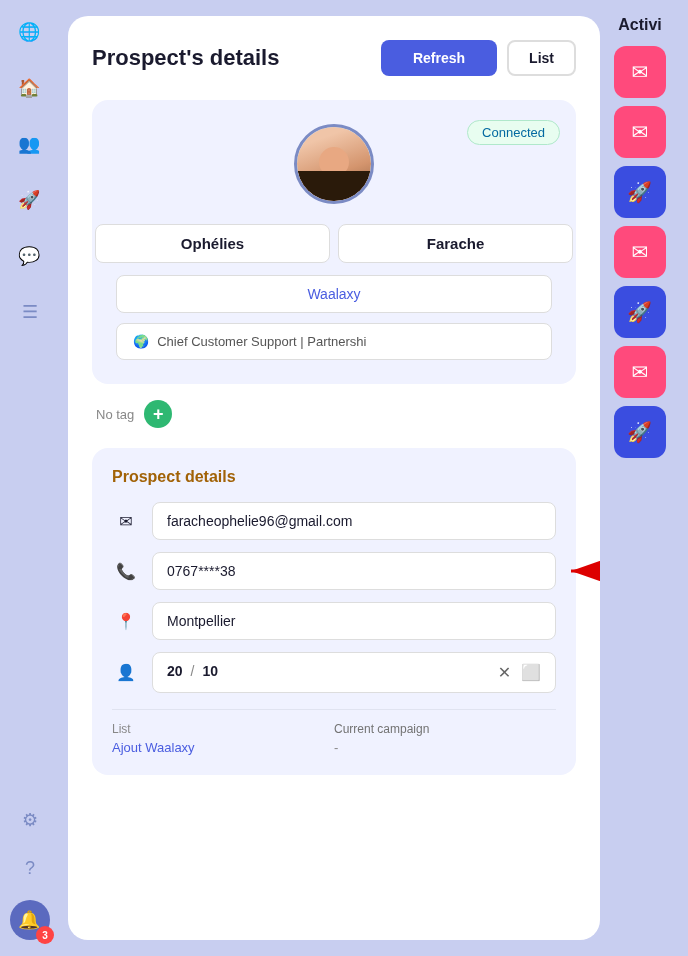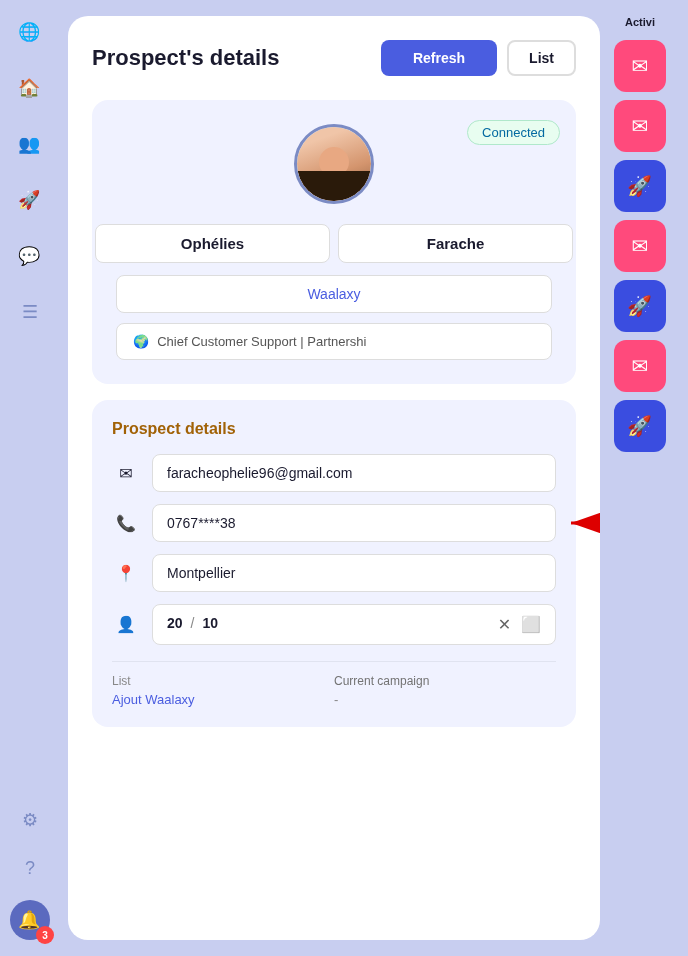--- a/index.html
+++ b/index.html
@@ -330,21 +330,21 @@
     .activity-panel {
       width: 80px;
       background: #c8cef0;
       margin: 16px 8px 16px 0;
       display: flex;
       flex-direction: column;
       align-items: center;
       gap: 0;
     }
     .activity-title {
-      font-size: 11px;
+      font-size: 16px;
       font-weight: 700;
       color: #1a1a2e;
       margin-bottom: 12px;
       white-space: nowrap;
     }
     .activity-btn {
       width: 52px;
       height: 52px;
       border-radius: 12px;
       border: none;
@@ -448,20 +448,24 @@
         <input class="name-input" type="text" value="Ophélies" style="">
         <input class="name-input" type="text" value="Farache" style="">
       </div>
       <input class="company-input" type="text" value="Waalaxy" style="">
       <div class="role-input">
         <span>🌍</span>
         <span>Chief Customer Support | Partnershi</span>
       </div>
     </div>
 
+    <div class="tag-section">
+      <span class="no-tag">No tag</span>
+      <button class="add-tag-btn">+</button>
+    </div>
 
     <div class="details-section">
       <div class="details-title">Prospect details</div>
 
       <div class="detail-row">
         <div class="detail-icon">✉</div>
         <input class="detail-input" type="text" value="faracheophelie96@gmail.com" style="">
       </div>
 
       <div class="detail-row phone-row-wrapper">

